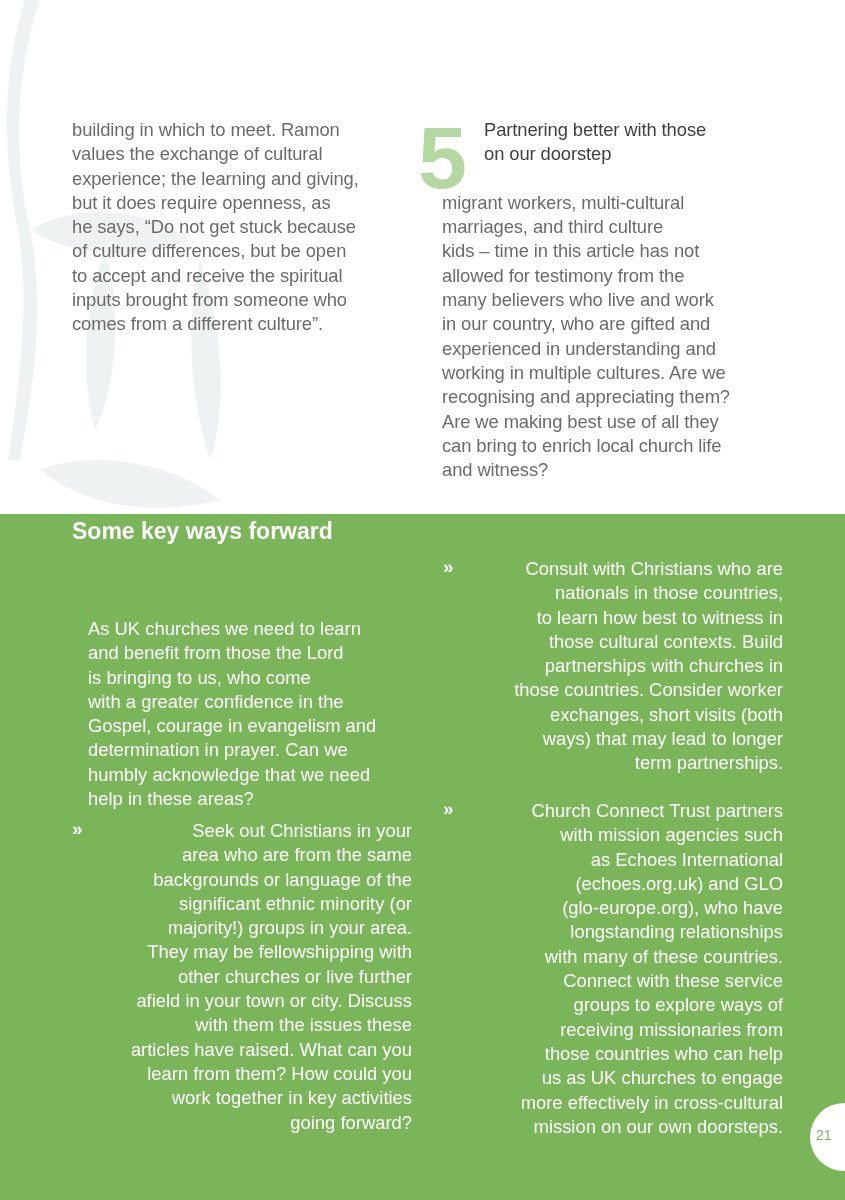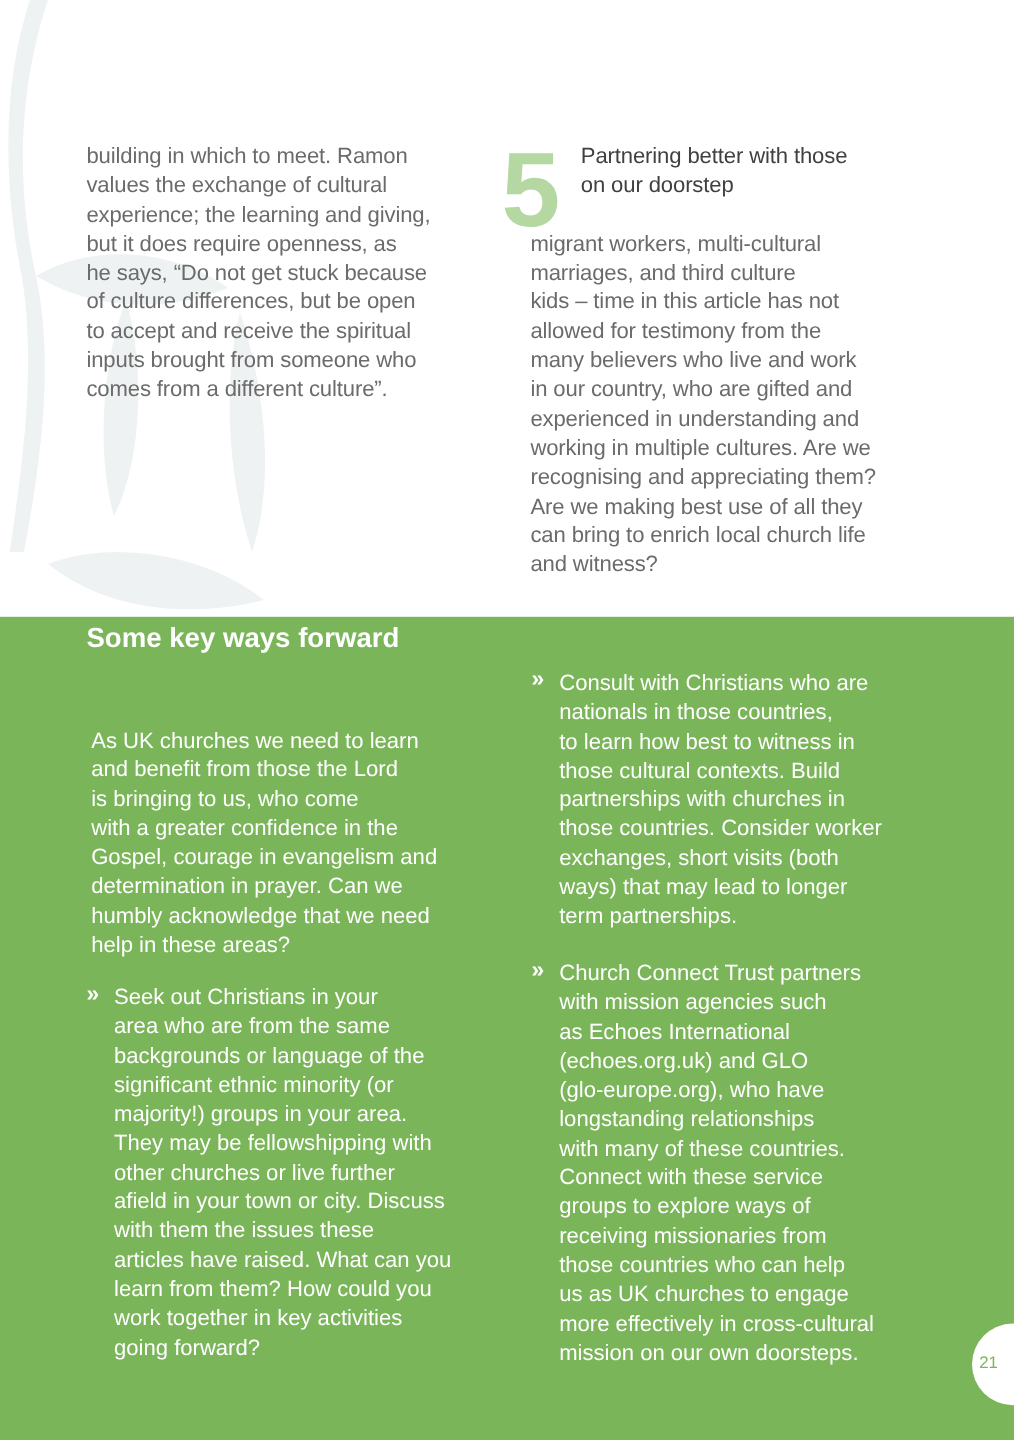--- a/index.html
+++ b/index.html
@@ -98,41 +98,42 @@
       margin: 0;
     }
     .green-intro {
       position: absolute;
       left: 72px;
       top: 601px;
       width: 330px;
       font-size: 18.4px;
       line-height: 24.3px;
       color: #ffffff;
-      margin: 4px;
+      margin: 16px;
       white-space: pre-line;
     }
     .bullet {
       position: absolute;
       font-size: 18.4px;
       line-height: 24.3px;
       color: #ffffff;
     }
     .bullet .chev {
       position: absolute;
       left: 0;
       top: -2px;
       font-weight: bold;
       font-size: 19px;
       letter-spacing: -2px;
     }
     .bullet .btext {
       margin-left: 23px;
       white-space: pre-line;
       display: block;
+      text-align: right;
     }
     .bullet-1 { left: 72px;  top: 819px; width: 340px; }
     .bullet-2 { left: 443px; top: 557px; width: 340px; }
     .bullet-3 { left: 443px; top: 799px; width: 340px; }
     .bullet b { font-weight: normal; }
     .page-num {
       position: absolute;
       left: 810px;
       top: 1103px;
       width: 68px;

